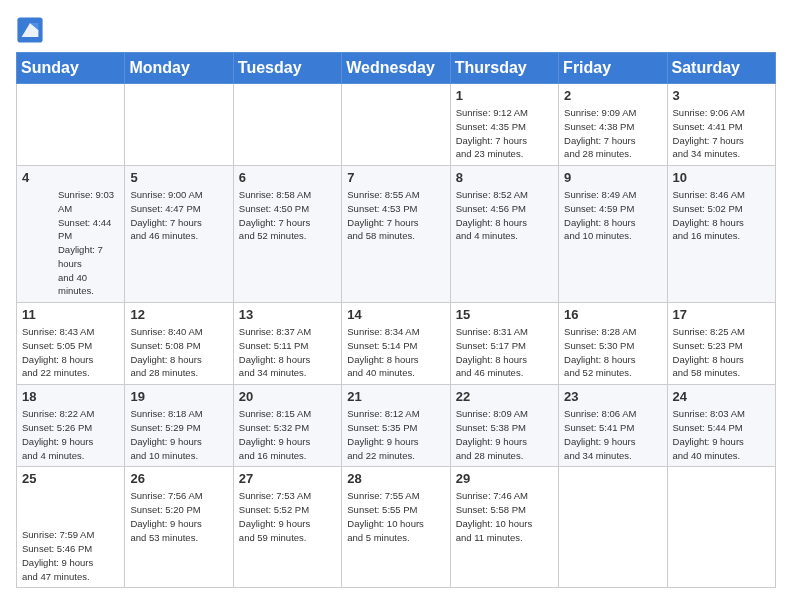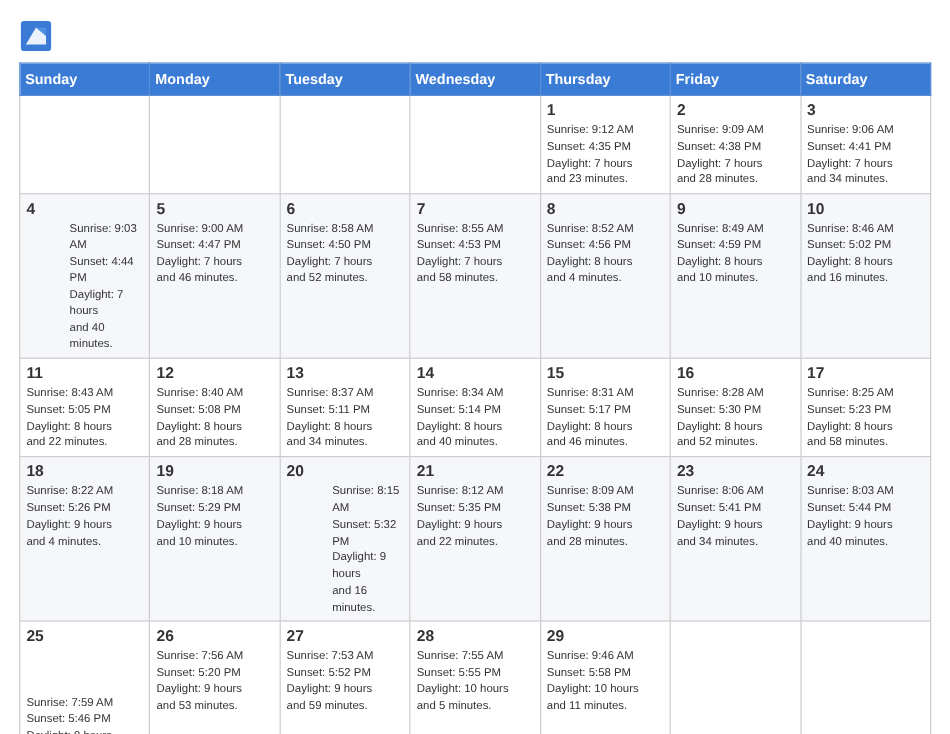--- a/index.html
+++ b/index.html
@@ -48,21 +48,21 @@
       color: #555;
     }
     table {
       width: 100%;
       border-collapse: collapse;
       table-layout: fixed;
     }
     thead tr th {
       background: #3a7bd5;
       color: #fff;
-      font-size: 12px;
+      font-size: 16px;
       font-weight: bold;
       padding: 6px 4px;
       text-align: left;
       border: 1px solid #5a8fd5;
     }
     tbody tr td {
       border: 1px solid #ccc;
       vertical-align: top;
       padding: 4px 5px;
       font-size: 10px;
@@ -261,21 +261,21 @@
         </td>
         <td>
           <span class="day-num">19</span>
           <div class="day-info" style="white-space: pre-line;">Sunrise: 8:18 AM
 Sunset: 5:29 PM
 Daylight: 9 hours
 and 10 minutes.</div>
         </td>
         <td>
           <span class="day-num">20</span>
-          <div class="day-info" style="white-space: pre-line; margin-left: 38px;">Sunrise: 8:15 AM
+          <div class="day-info" style="white-space: pre-line;">Sunrise: 8:15 AM
 Sunset: 5:32 PM
 Daylight: 9 hours
 and 16 minutes.</div>
         </td>
         <td>
           <span class="day-num">21</span>
           <div class="day-info" style="white-space: pre-line;">Sunrise: 8:12 AM
 Sunset: 5:35 PM
 Daylight: 9 hours
 and 22 minutes.</div>
@@ -326,21 +326,21 @@
         </td>
         <td>
           <span class="day-num">28</span>
           <div class="day-info" style="white-space: pre-line;">Sunrise: 7:55 AM
 Sunset: 5:55 PM
 Daylight: 10 hours
 and 5 minutes.</div>
         </td>
         <td>
           <span class="day-num">29</span>
-          <div class="day-info" style="white-space: pre-line;">Sunrise: 9:46 AM
+          <div class="day-info" style="white-space: pre-line;">Sunrise: 7:46 AM
 Sunset: 5:58 PM
 Daylight: 10 hours
 and 11 minutes.</div>
         </td>
         <td class="empty-cell"></td>
         <td class="empty-cell"></td>
       </tr>
     </tbody>
 </table>
 

